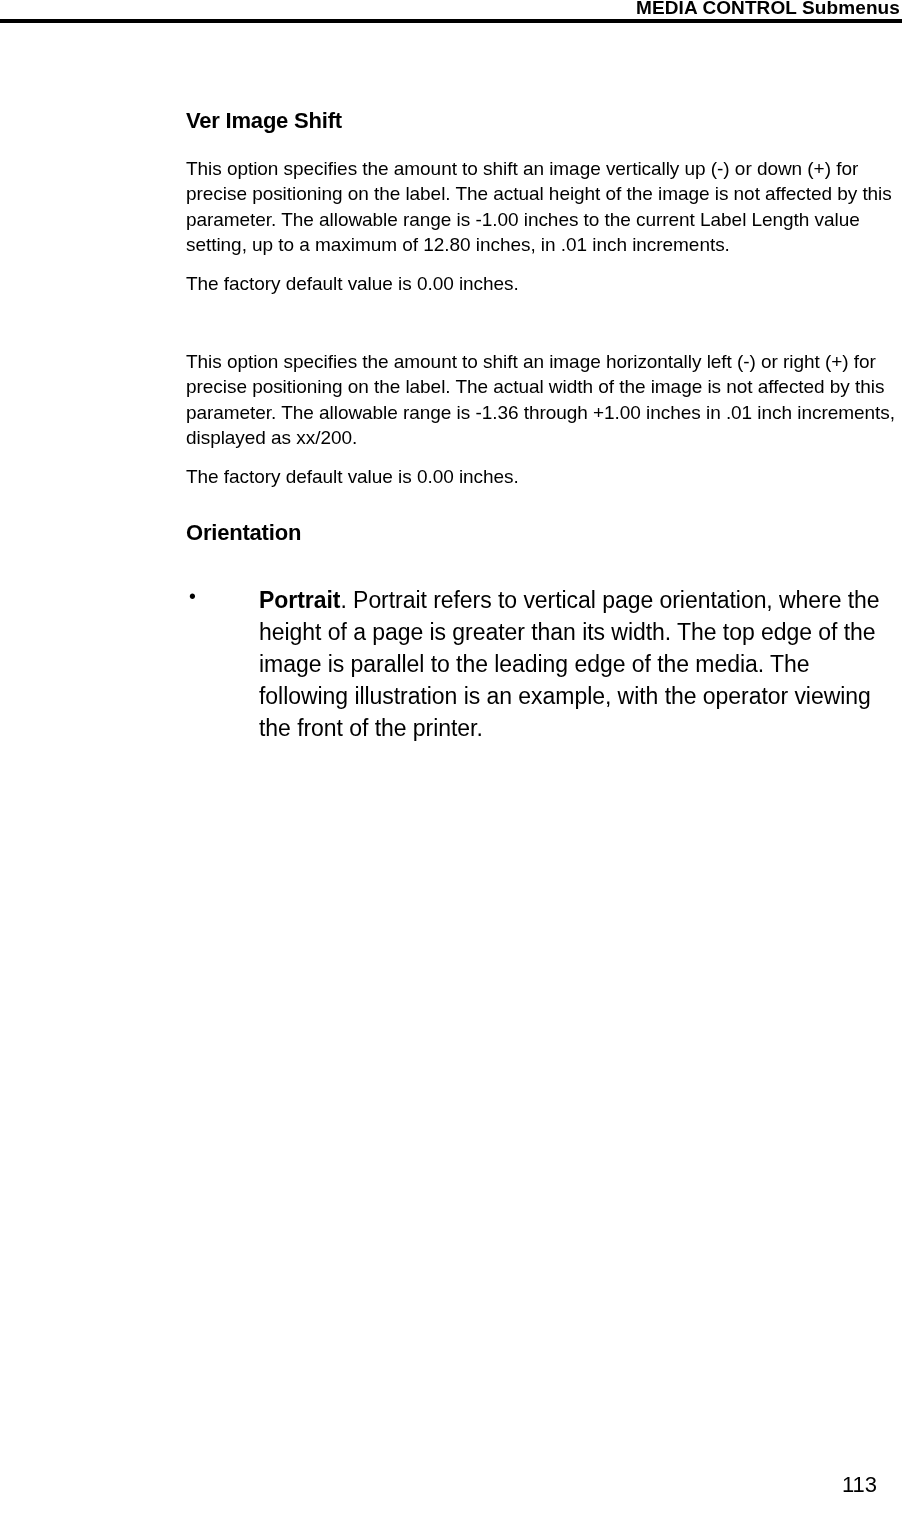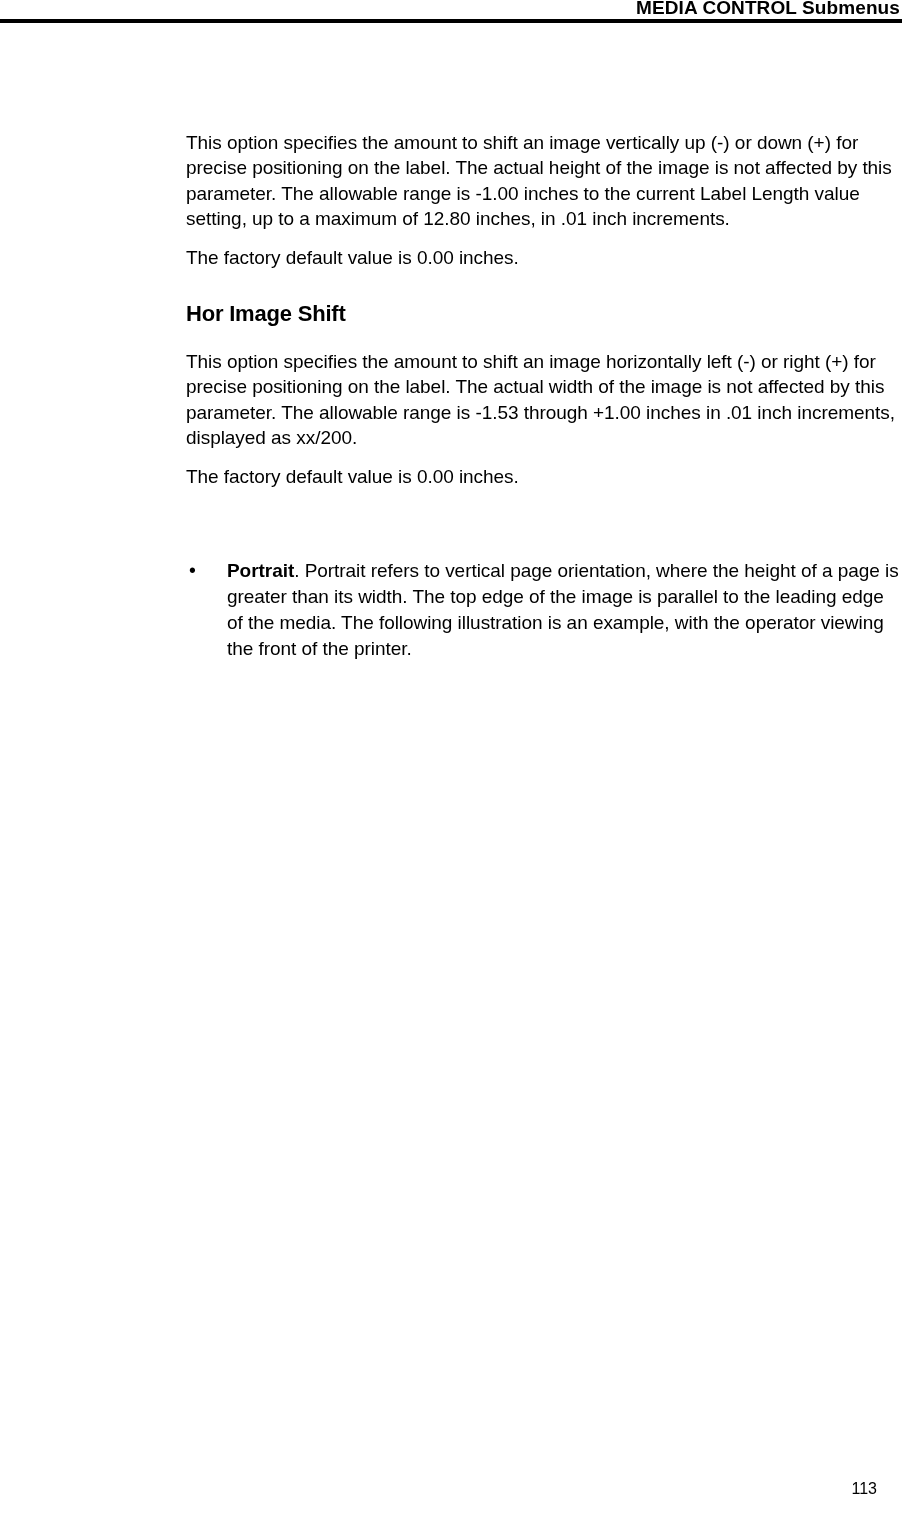--- a/index.html
+++ b/index.html
@@ -76,69 +76,71 @@
   .bullet-mark {
     width: 41px;
     flex: 0 0 41px;
     font-size: 19.5px;
     line-height: 25.4px;
     padding-left: 3px;
     box-sizing: border-box;
   }
   .bullet-body {
     flex: 1 1 auto;
-    font-size: 19px;
-    line-height: 26px;
+    font-size: 23px;
+    line-height: 32px;
     letter-spacing: -0.05px;
+    margin-left: 32px;
   }
   .b { font-weight: bold; }
   .i { }
 
   
   .figure {
     position: absolute;
     left: 0;
     top: 786px;
     width: 902px;
     height: 300px;
   }
 
   
   .page-number {
     position: absolute;
     right: 25px;
     bottom: 26px;
-    font-size: 16px;
+    font-size: 22px;
   }
 </style>
 </head>
 <body>
 
 <div class="page-header">
   <div class="header-title">MEDIA CONTROL Submenus</div>
   <div class="header-rule"></div>
 </div>
 
 <div class="content">
 
+  <h2 class="section-heading">Ver Image Shift</h2>
   <div class="gap-after-heading"></div>
   <p class="body-text">This option specifies the amount to shift an image vertically up (-) or down (+) for precise positioning on the label. The actual height of the image is not affected by this parameter. The allowable range is -1.00 inches to the current Label Length value setting, up to a maximum of 12.80 inches, in .01 inch increments.</p>
   <div class="gap-para"></div>
   <p class="body-text">The factory default value is 0.00 inches.</p>
 
   <div class="gap-before-heading"></div>
 
-  <h2 class="section-heading">Hor Image Shift</h2>
   <div class="gap-after-heading"></div>
-  <p class="body-text"><span>This option specifies the amount to shift an image horizontally left (-) or right (+) for precise positioning on the label. The actual width of the image is not affected by this parameter. The allowable range is -1.53 through +1.00 inches in .01 inch increments, displayed as </span><span class="i">xx</span><span>/200.</span></p>
+  <p class="body-text"><span>This option specifies the amount to shift an image horizontally left (-) or right (+) for precise positioning on the label. The actual width of the image is not affected by this parameter. The allowable range is -1.36 through +1.00 inches in .01 inch increments, displayed as </span><span class="i">xx</span><span>/200.</span></p>
   <div class="gap-para"></div>
   <p class="body-text">The factory default value is 0.00 inches.</p>
 
   <div class="gap-before-heading"></div>
 
+  <h2 class="section-heading">Orientation</h2>
   <div class="gap-after-heading"></div>
 
   <div class="bullet-row">
     <div class="bullet-mark">•</div>
     <div class="bullet-body"><span class="b">Portrait</span><span>. Portrait refers to vertical page orientation, where the height of a page is greater than its width. The top edge of the image is parallel to the leading edge of the media. The following illustration is an example, with the operator viewing the front of the printer.</span></div>
   </div>
 
 </div>
 
 <div class="figure">

